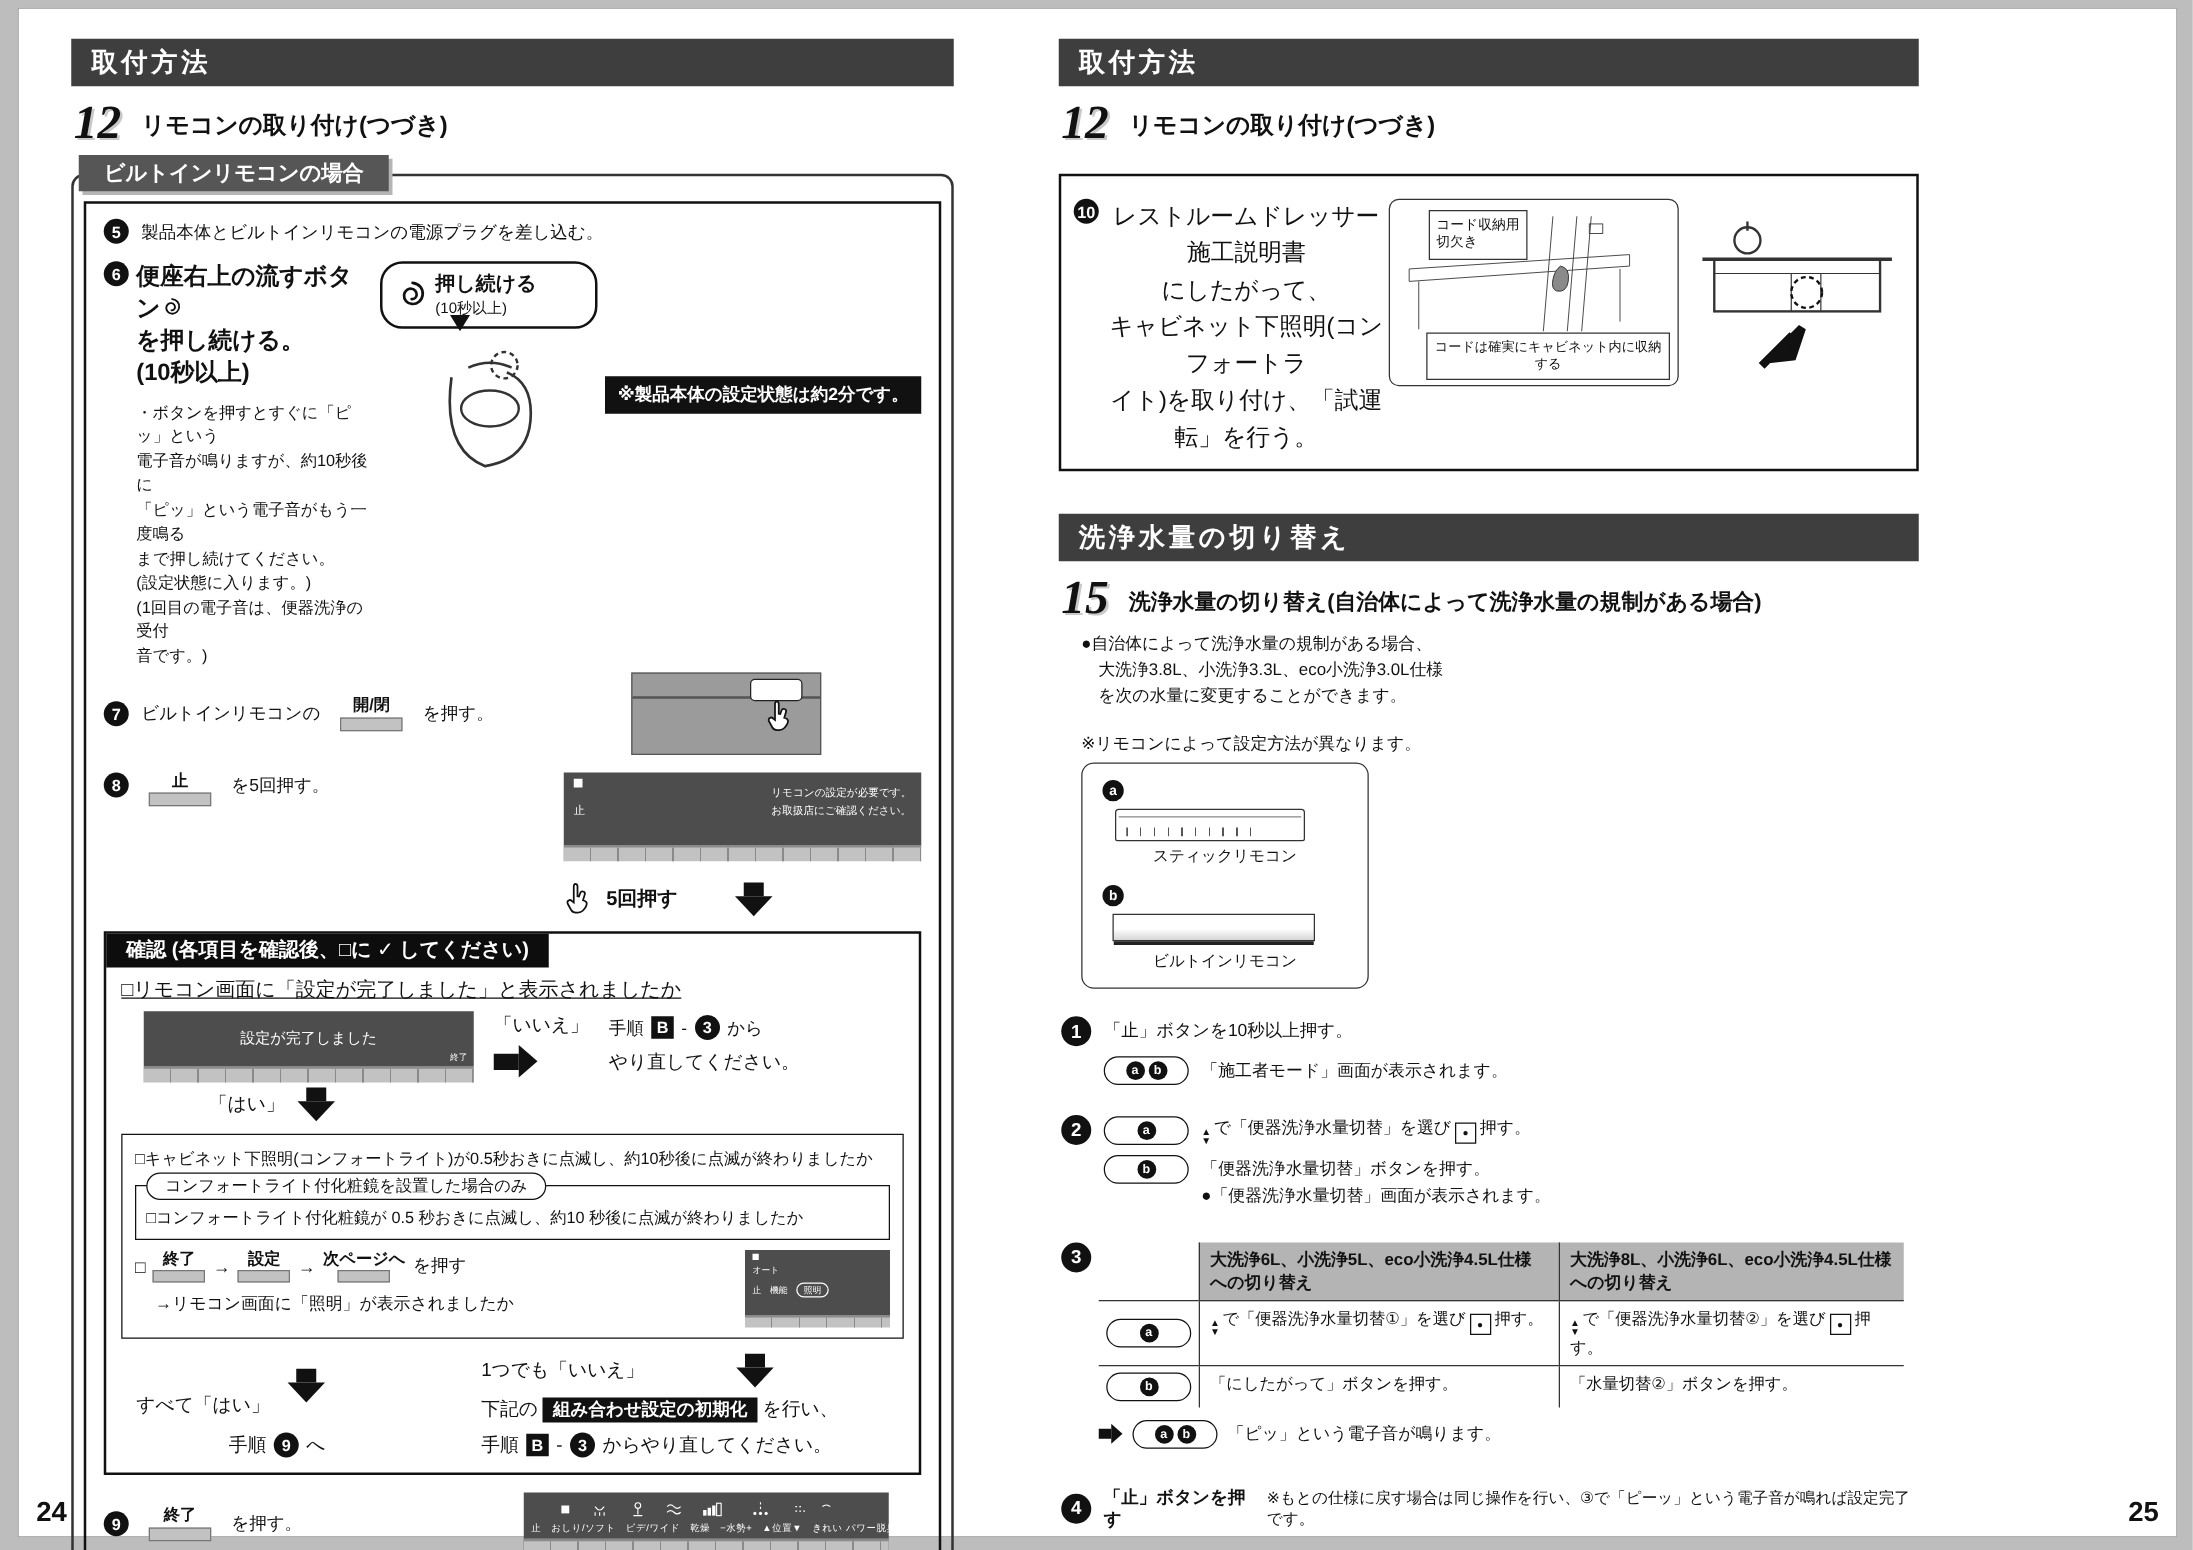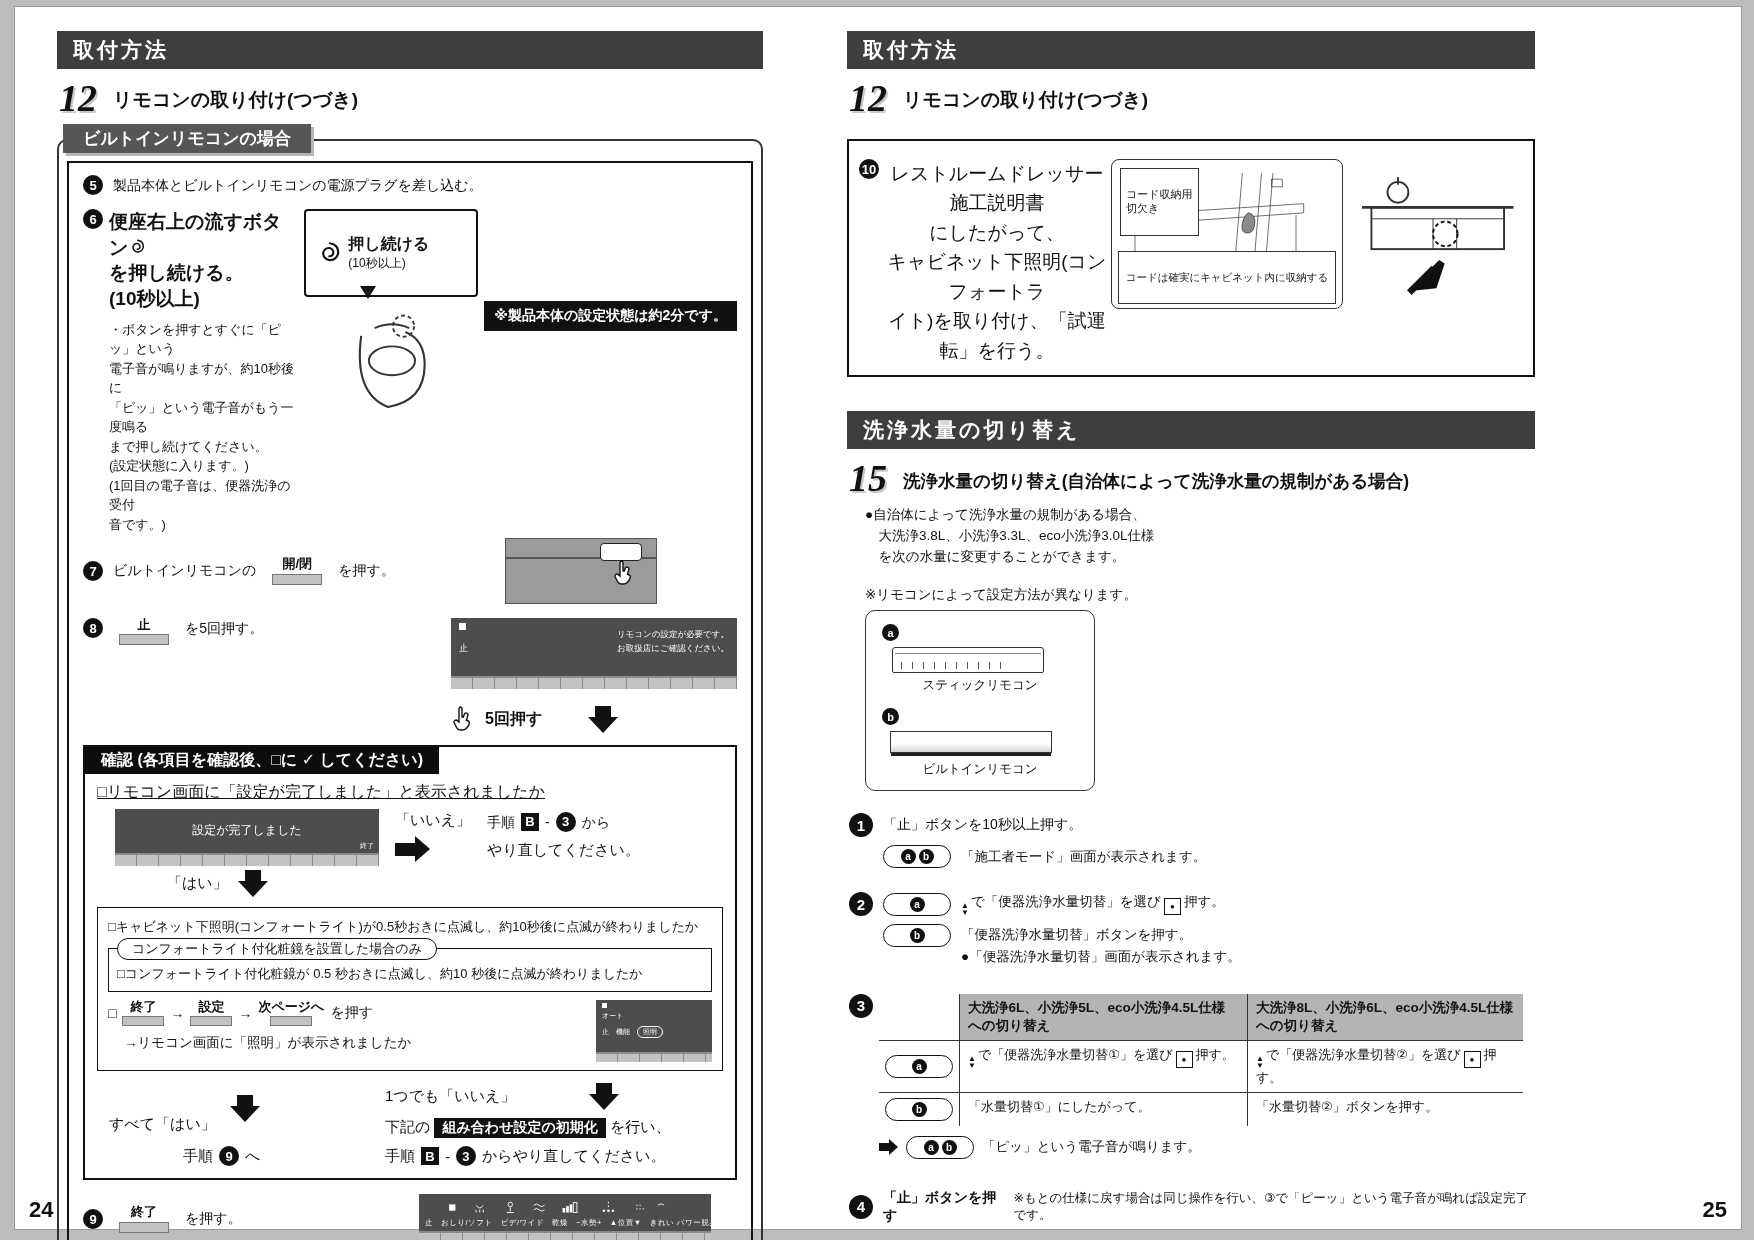--- a/index.html
+++ b/index.html
@@ -55,24 +55,24 @@
   .updn{display:inline-flex;flex-direction:column;font-size:8px;line-height:7px;vertical-align:-2px;margin-right:2px;}
   .okbox{display:inline-flex;border:1.5px solid #111;width:15px;height:15px;align-items:center;justify-content:center;font-size:8px;vertical-align:-3px;margin:0 3px;background:#fff;}
   
   .wtable{display:grid;grid-template-columns:80px 288px 276px;margin-left:2px;}
   .wtable .cell{padding:5px 8px;font-size:13px;}
   .wtable .th{background:#b4b4b4;font-weight:bold;font-size:13.5px;}
   .wtable .vline{border-left:1.6px solid #333;}
   .wtable .hline{border-bottom:1.4px solid #333;}
   .wtable .pcell{display:flex;align-items:center;justify-content:center;}
   .pagenum{position:absolute;bottom:6px;font-size:22px;font-weight:bold;}
-  .callout{border:2px solid #111;border-radius:4px;padding:23px 10px;display:flex;align-items:center;gap:6px;background:#fff;position:relative;width:150px;}
+  .callout{border:2px solid #111;border-radius:18px;padding:6px 10px;display:flex;align-items:center;gap:6px;background:#fff;position:relative;width:150px;}
   .callout:after{content:"";position:absolute;left:54px;bottom:-12px;width:0;height:0;border:8px solid transparent;border-top:13px solid #111;}
   .diagbox{border:1.5px solid #333;border-radius:8px;position:relative;background:#fff;}
-  .lblbox{position:absolute;border:1.2px solid #333;background:#fff;font-size:11px;padding:19px 5px;line-height:1.25;}
+  .lblbox{position:absolute;border:1.2px solid #333;background:#fff;font-size:11px;padding:5px 5px;line-height:1.25;margin-left:23px;}
   .rounded-outer{border:1.5px solid #333;border-radius:10px;padding:12px 16px;width:196px;}
   .stick{width:150px;height:24px;border:1.5px solid #333;border-radius:3px 3px 2px 2px;position:relative;background:#fff;}
   .stick:after{content:"";position:absolute;left:8px;right:34px;bottom:3px;height:7px;background-image:repeating-linear-gradient(90deg,#555 0 1px,transparent 1px 11px);}
   .stick:before{content:"";position:absolute;left:2px;right:2px;top:5px;border-top:1px solid #888;}
   .builtin{width:160px;height:20px;border:1.5px solid #333;background:linear-gradient(#fff 55%,#d7d7d7);position:relative;}
   .builtin:after{content:"";position:absolute;left:0;right:0;bottom:-4px;height:3px;background:#222;}
   .handimg{width:24px;height:28px;}
   .flowline{display:flex;align-items:center;gap:6px;font-size:14px;}
 </style>
 </head>
@@ -491,21 +491,21 @@
                 <i>▲</i>
                 <i>▼</i>
               </span><span>で「便器洗浄水量切替②」を選び</span><span class="okbox">●</span><span>押す。</span>
           </div>
 
           <div class="cell pcell">
             <span class="pill">
                 <span class="c">b</span>
               </span>
           </div>
-          <div class="cell vline">「水量切替①」にしたがって。</div>
+          <div class="cell vline">「にしたがって」ボタンを押す。</div>
           <div class="cell vline">「水量切替②」ボタンを押す。</div>
         </div>
         <div style="display:flex;align-items:center;gap:8px;margin:10px 0 0 2px;">
           <span class="arrR sm">
               <i></i>
               <b></b>
             </span>
           <span class="pill">
             <span class="c">a</span>
             <span class="c">b</span>

